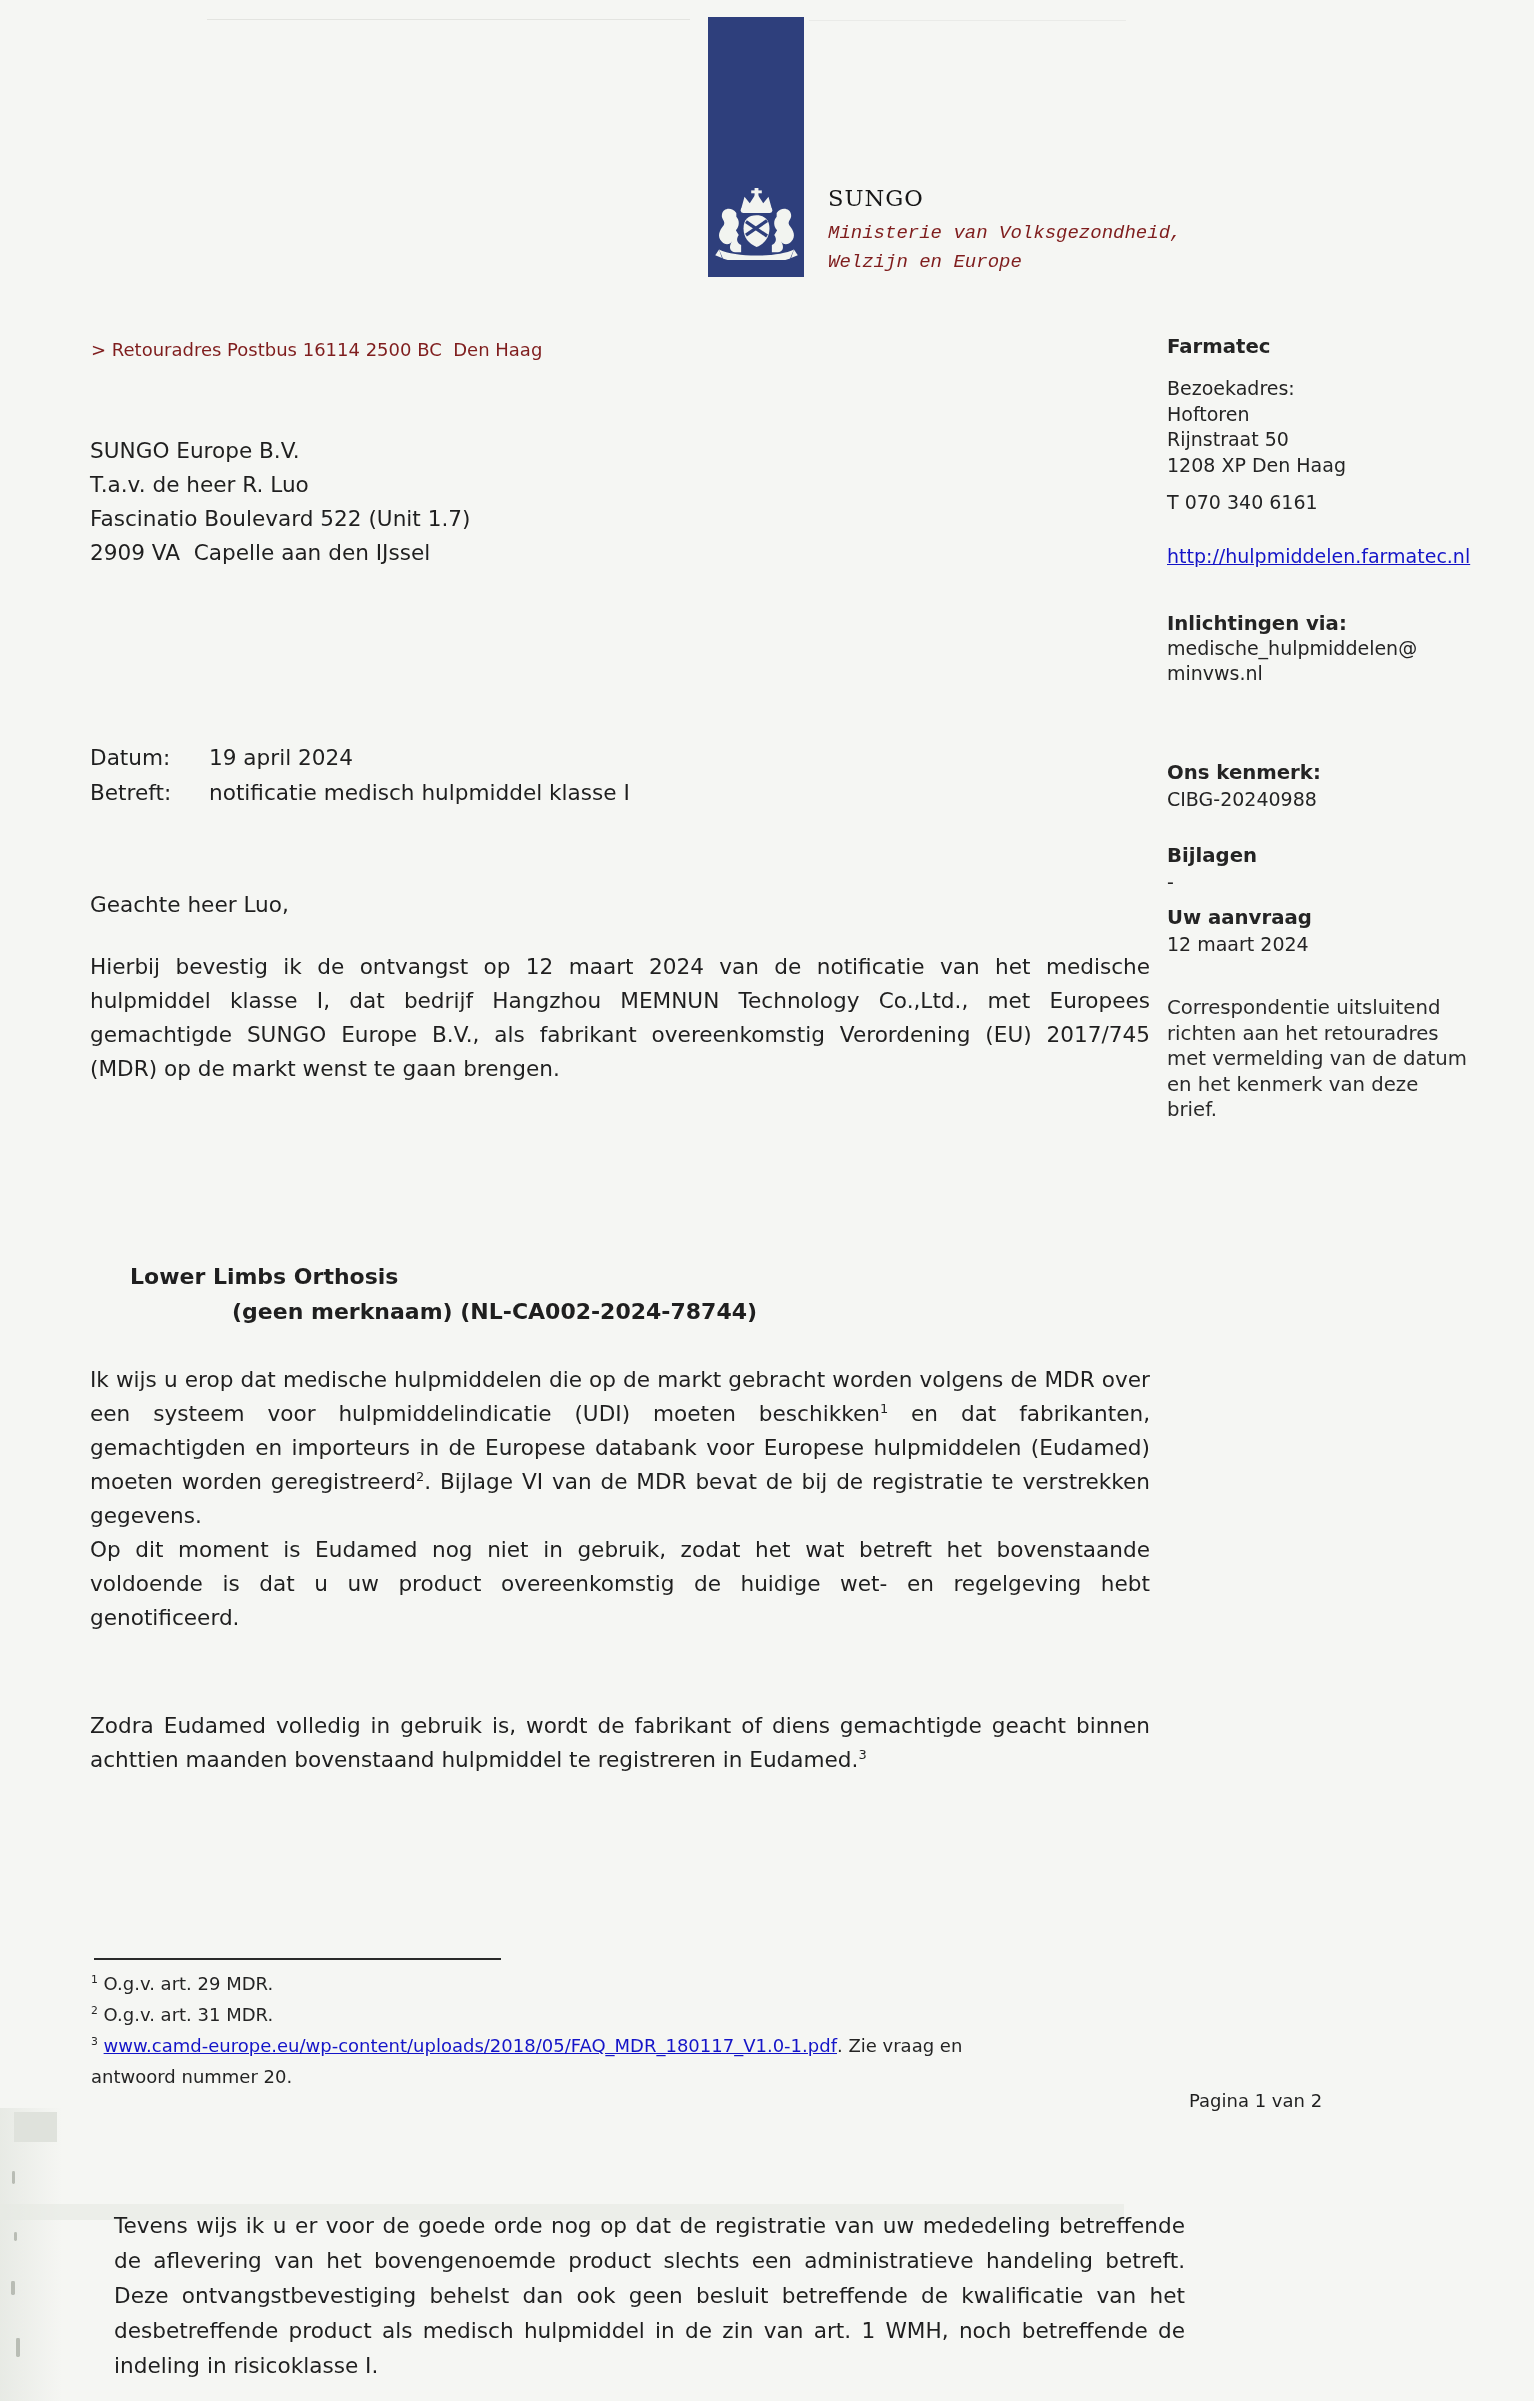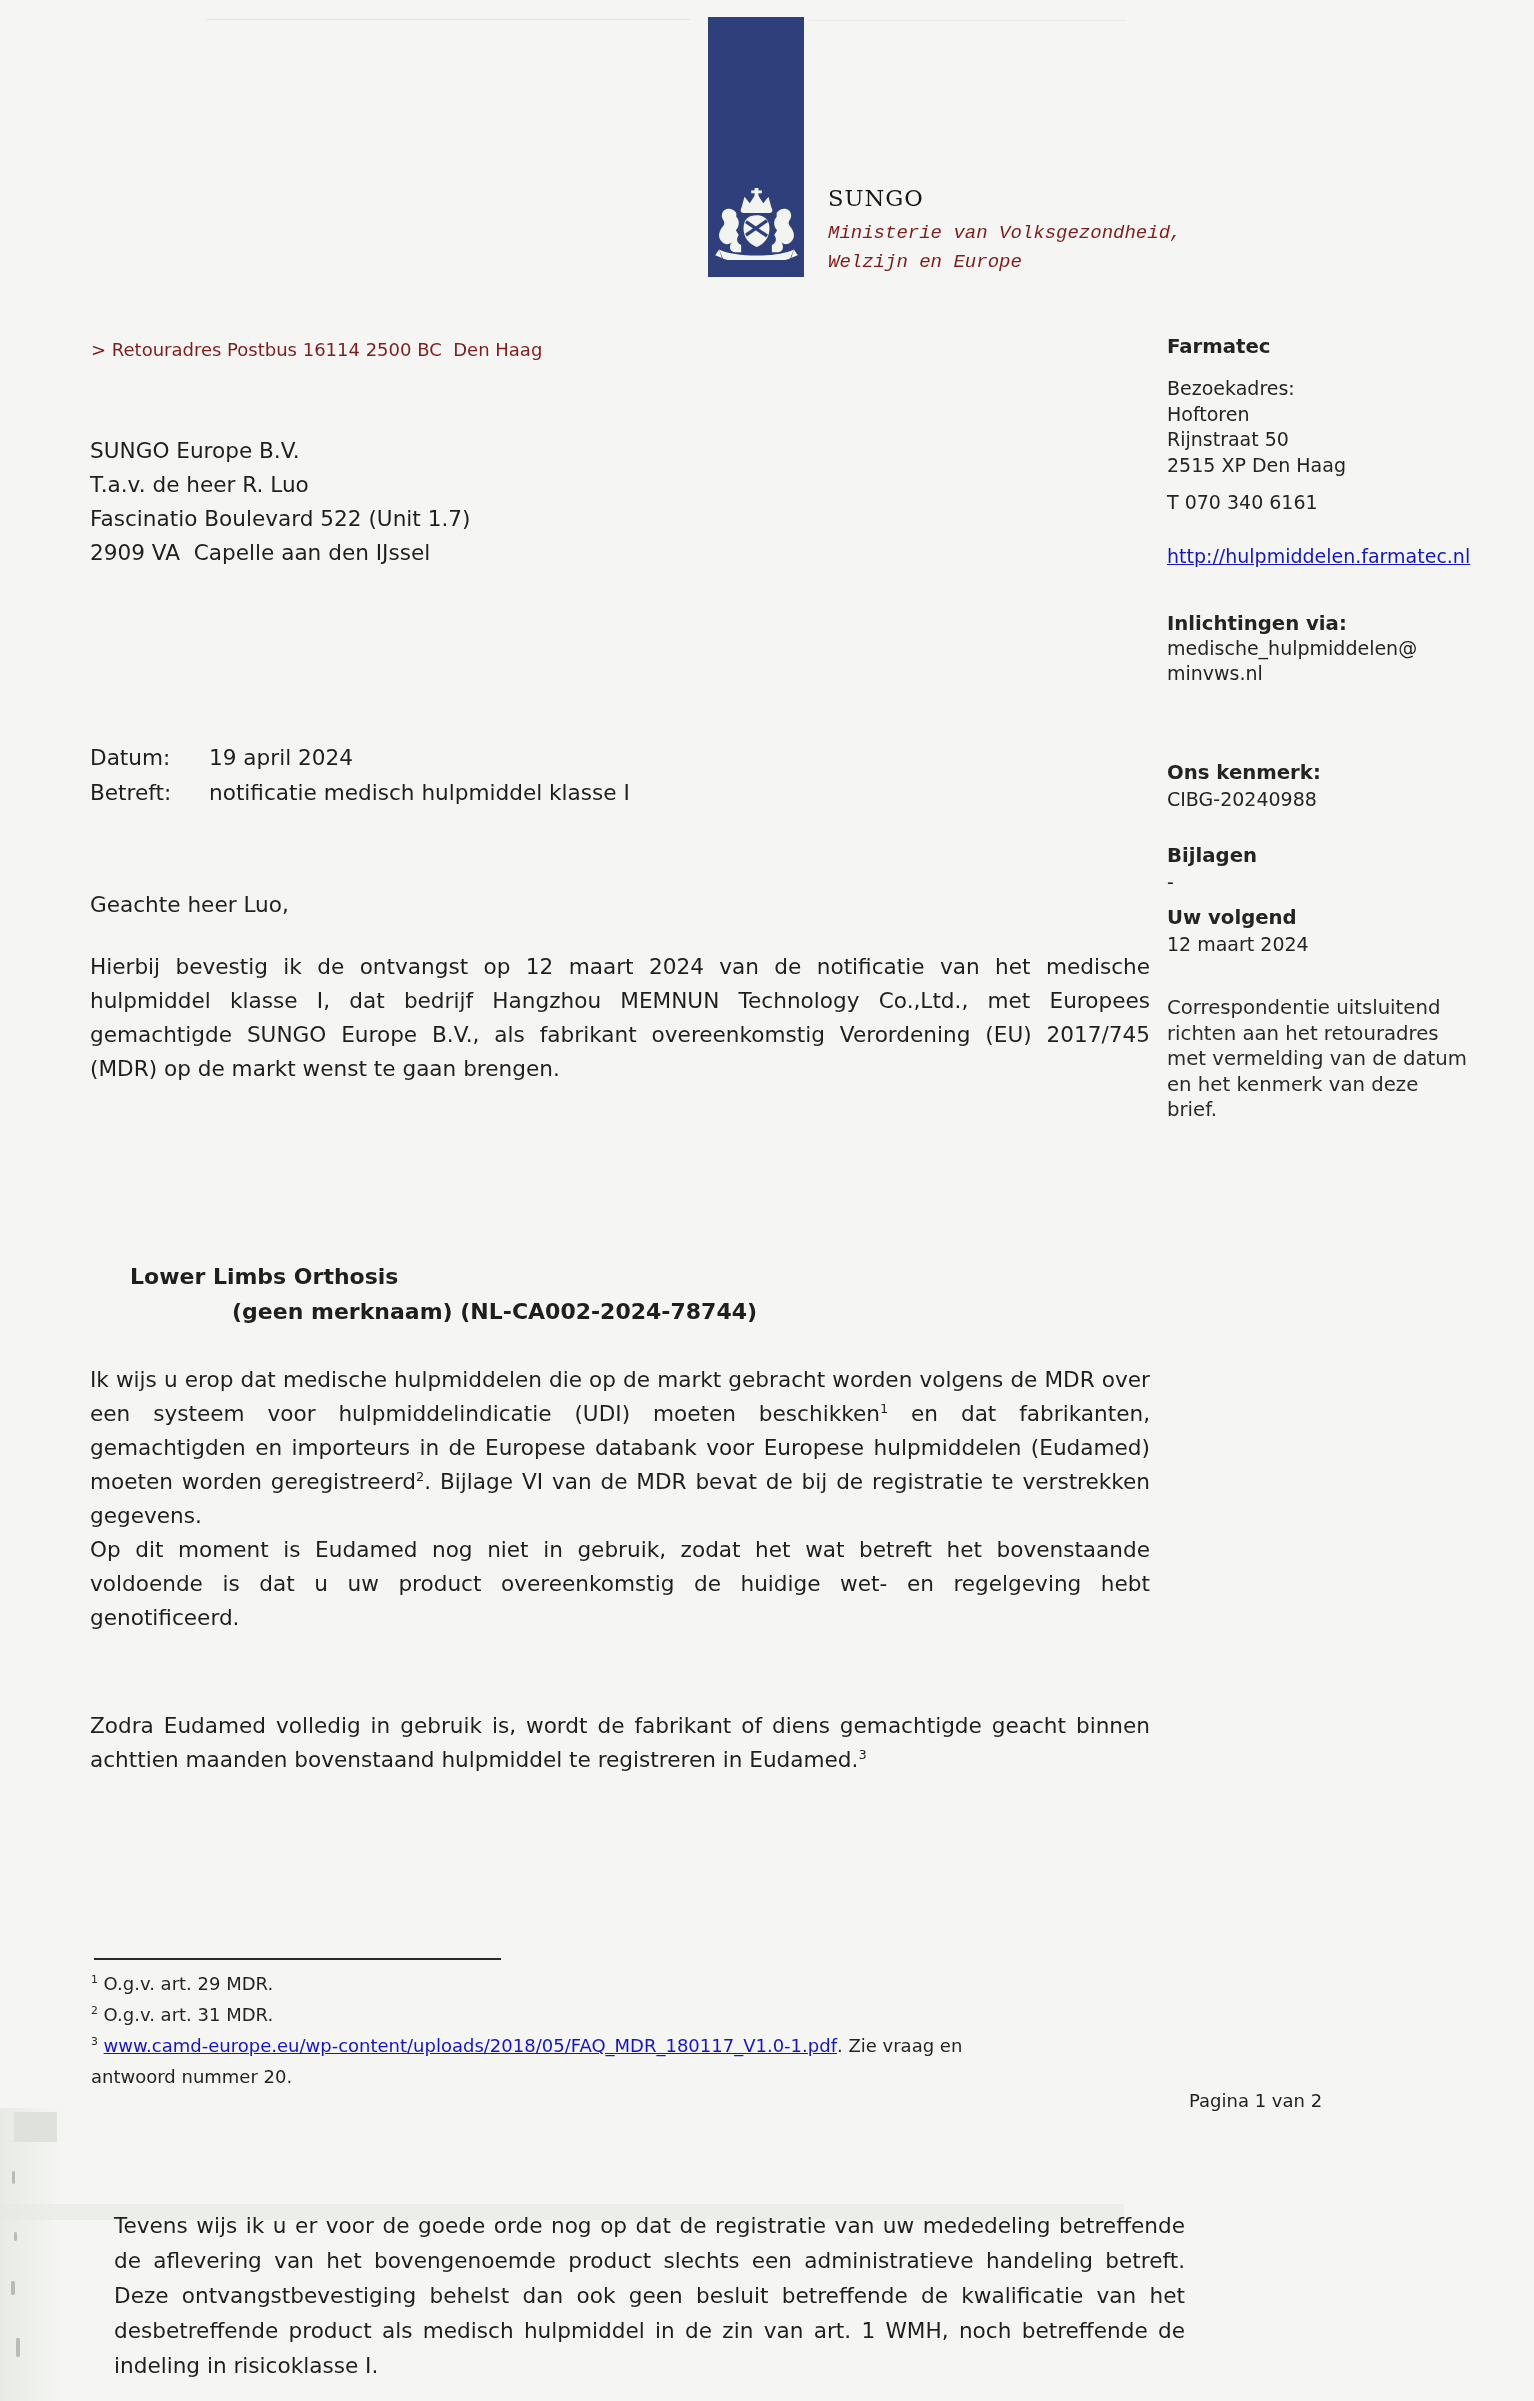--- a/index.html
+++ b/index.html
@@ -121,41 +121,41 @@
     <div class="pre">T.a.v. de heer R. Luo</div>
     <div class="pre">Fascinatio Boulevard 522 (Unit 1.7)</div>
     <div class="pre">2909 VA  Capelle aan den IJssel</div>
   </div>
 
   <div class="abs rc rc-dept">Farmatec</div>
   <div class="abs rc rc-visit">
     <div>Bezoekadres:</div>
     <div>Hoftoren</div>
     <div>Rijnstraat 50</div>
-    <div>2515 XP Den Haag</div>
+    <div>1208 XP Den Haag</div>
   </div>
   <div class="abs rc rc-phone">T 070 340 6161</div>
   <div class="abs rc rc-site">
     <span class="link">http://hulpmiddelen.farmatec.nl</span>
   </div>
   <div class="abs rc rc-info">
     <div class="rc-label">Inlichtingen via:</div>
     <div>medische_hulpmiddelen@</div>
     <div>minvws.nl</div>
   </div>
   <div class="abs rc rc-ref">
     <div class="rc-label">Ons kenmerk:</div>
     <div>CIBG-20240988</div>
   </div>
   <div class="abs rc rc-att">
     <div class="rc-label">Bijlagen</div>
     <div>-</div>
   </div>
   <div class="abs rc rc-req">
-    <div class="rc-label">Uw volgend</div>
+    <div class="rc-label">Uw aanvraag</div>
     <div>12 maart 2024</div>
   </div>
   <div class="abs rc rc-note">Correspondentie uitsluitend richten aan het retouradres met vermelding van de datum en het kenmerk van deze brief.</div>
 
   <div class="abs meta">
     <div class="row">
       <span>Datum:</span>
       <span>19 april 2024</span>
     </div>
     <div class="row">

